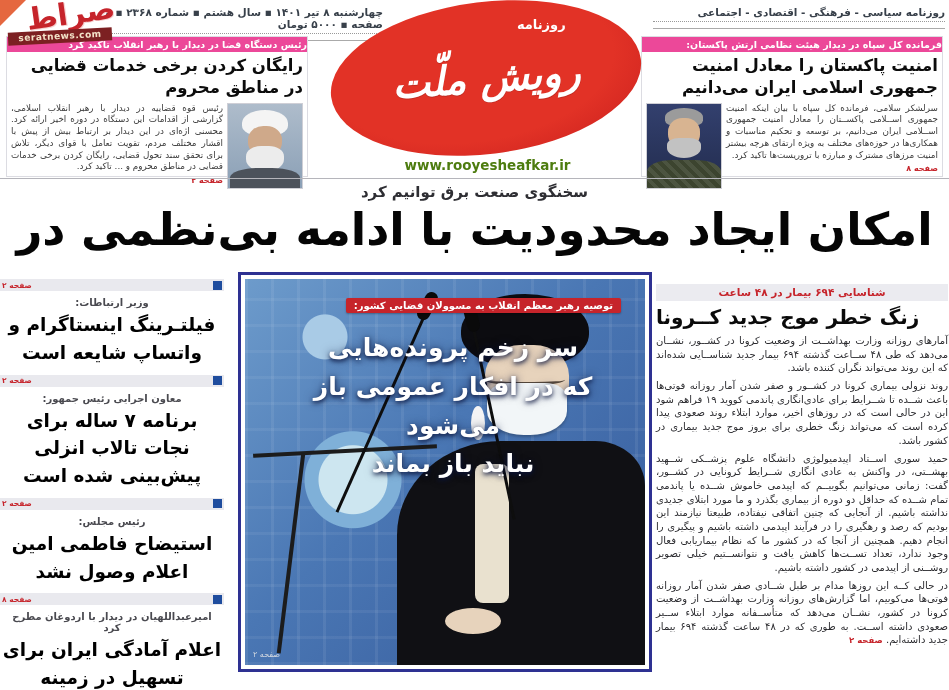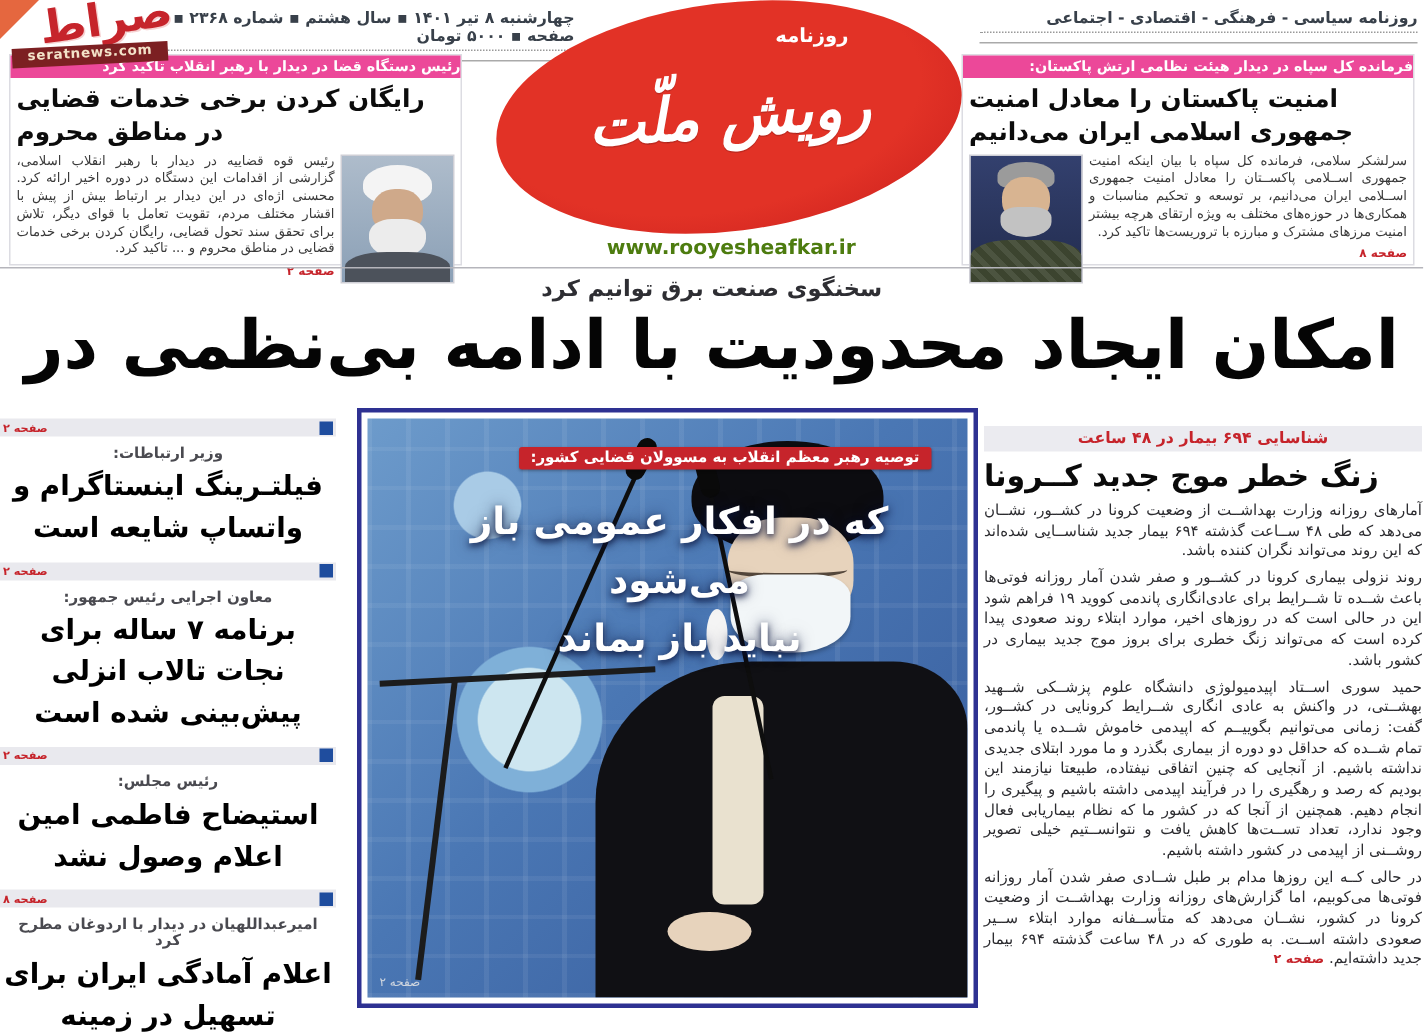--- a/index.html
+++ b/index.html
@@ -27,21 +27,21 @@
   #logo .title{color:#fff;font-size:40px;font-weight:900;font-style:italic;transform:rotate(3deg);
      text-shadow:0 1px 0 rgba(0,0,0,.15);}
   #website{position:absolute;left:335px;top:157px;width:305px;text-align:center;
      color:#4d7c0f;font-size:13.5px;font-weight:bold;direction:ltr;}
   
   .top-article{position:absolute;top:36px;width:302px;height:141px;border:1px solid #dcdce2;background:#fff;box-sizing:border-box;}
   #top-left-article{left:6px;}
   #top-right-article{left:641px;}
   .kicker-bar{background:#ec4899;color:#fff;font-size:9.5px;font-weight:bold;text-align:right;
      height:15px;line-height:15px;overflow:hidden;}
-  .ta-headline{font-size:16.5px;font-weight:900;text-align:left;line-height:1.35;margin:3px 4px 2px;color:#0c0c0c;}
+  .ta-headline{font-size:16.5px;font-weight:900;text-align:right;line-height:1.35;margin:3px 4px 2px;color:#0c0c0c;}
   .ta-row{display:flex;gap:4px;padding:1px 4px;}
   .ta-body{font-size:8.8px;line-height:1.34;text-align:justify;color:#3a3a3a;flex:1;}
   .ta-pageref{color:#c6242b;font-size:8px;font-weight:bold;margin-top:3px;}
   .portrait{width:74px;height:84px;flex:0 0 74px;position:relative;overflow:hidden;border:1px solid #cfcfd6;}
   
   .p-ejei{background:linear-gradient(180deg,#aebccb,#8ba0b6);}
   .p-ejei .turban{position:absolute;top:6px;left:14px;width:46px;height:26px;background:#f4f4f4;border-radius:50% 50% 40% 40%;}
   .p-ejei .face{position:absolute;top:22px;left:20px;width:34px;height:30px;background:#cfa98а;background:#cfa98a;border-radius:45%;}
   .p-ejei .beard{position:absolute;top:42px;left:18px;width:38px;height:26px;background:#ececec;border-radius:40% 40% 50% 50%;}
   .p-ejei .robe{position:absolute;bottom:-4px;left:2px;width:70px;height:24px;background:#4c525b;border-radius:40% 40% 0 0;}
@@ -222,20 +222,21 @@
       <div class="ph" id="glasses"></div>
       <div class="ph" id="mask"></div>
       <div class="ph" id="beard-l"></div>
       <div class="ph" id="hand"></div>
       <div class="ph mic-stand" id="mic1"></div>
       <div class="ph mic-stand" id="mic2"></div>
       <div class="ph mic-head" id="michead1"></div>
       <div class="ph mic-head" id="michead2"></div>
       <div id="photo-kicker">توصیه رهبر معظم انقلاب به مسوولان قضایی کشور:</div>
       <div id="photo-headline">
+        <div>سر زخم پرونده‌هایی</div>
         <div>که در افکار عمومی باز می‌شود</div>
         <div>نباید باز بماند</div>
       </div>
       <div id="photo-pageref">صفحه ۲</div>
     </div>
   </div>
 
   <div id="right-col">
     <div id="corona-kicker">شناسایی ۶۹۴ بیمار در ۴۸ ساعت</div>
     <div id="corona-headline">زنگ خطر موج جدید کــرونا</div>

